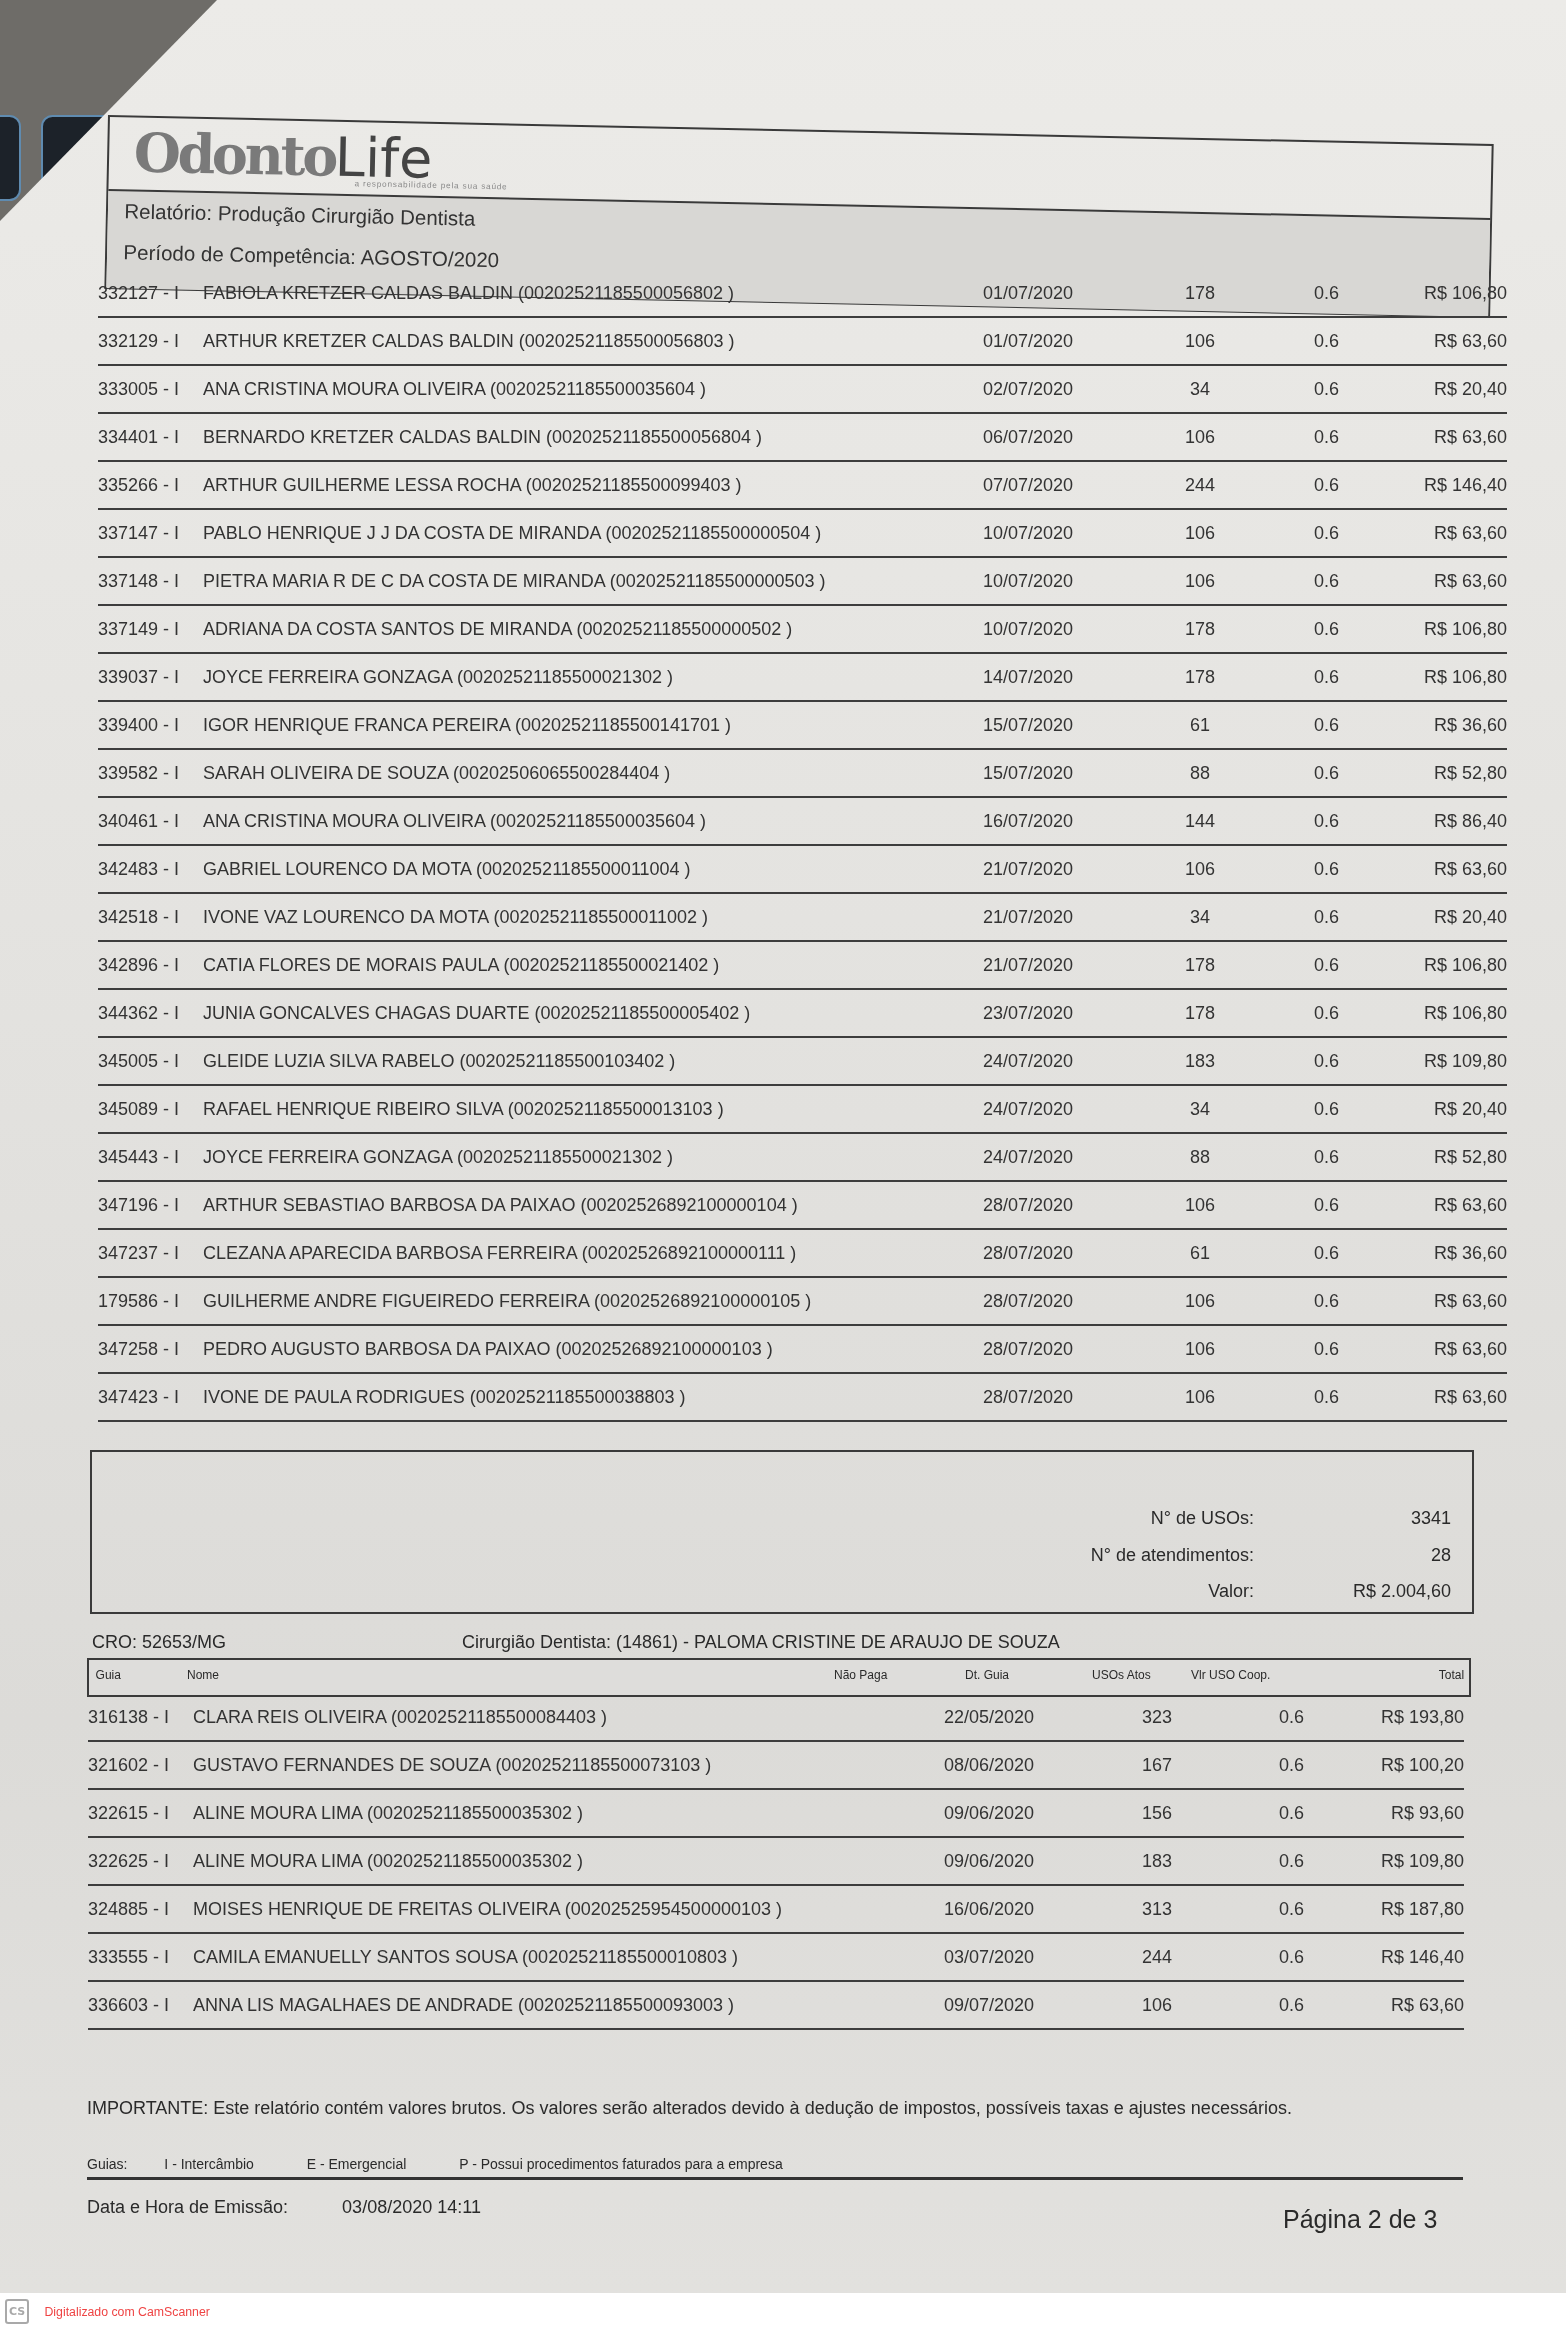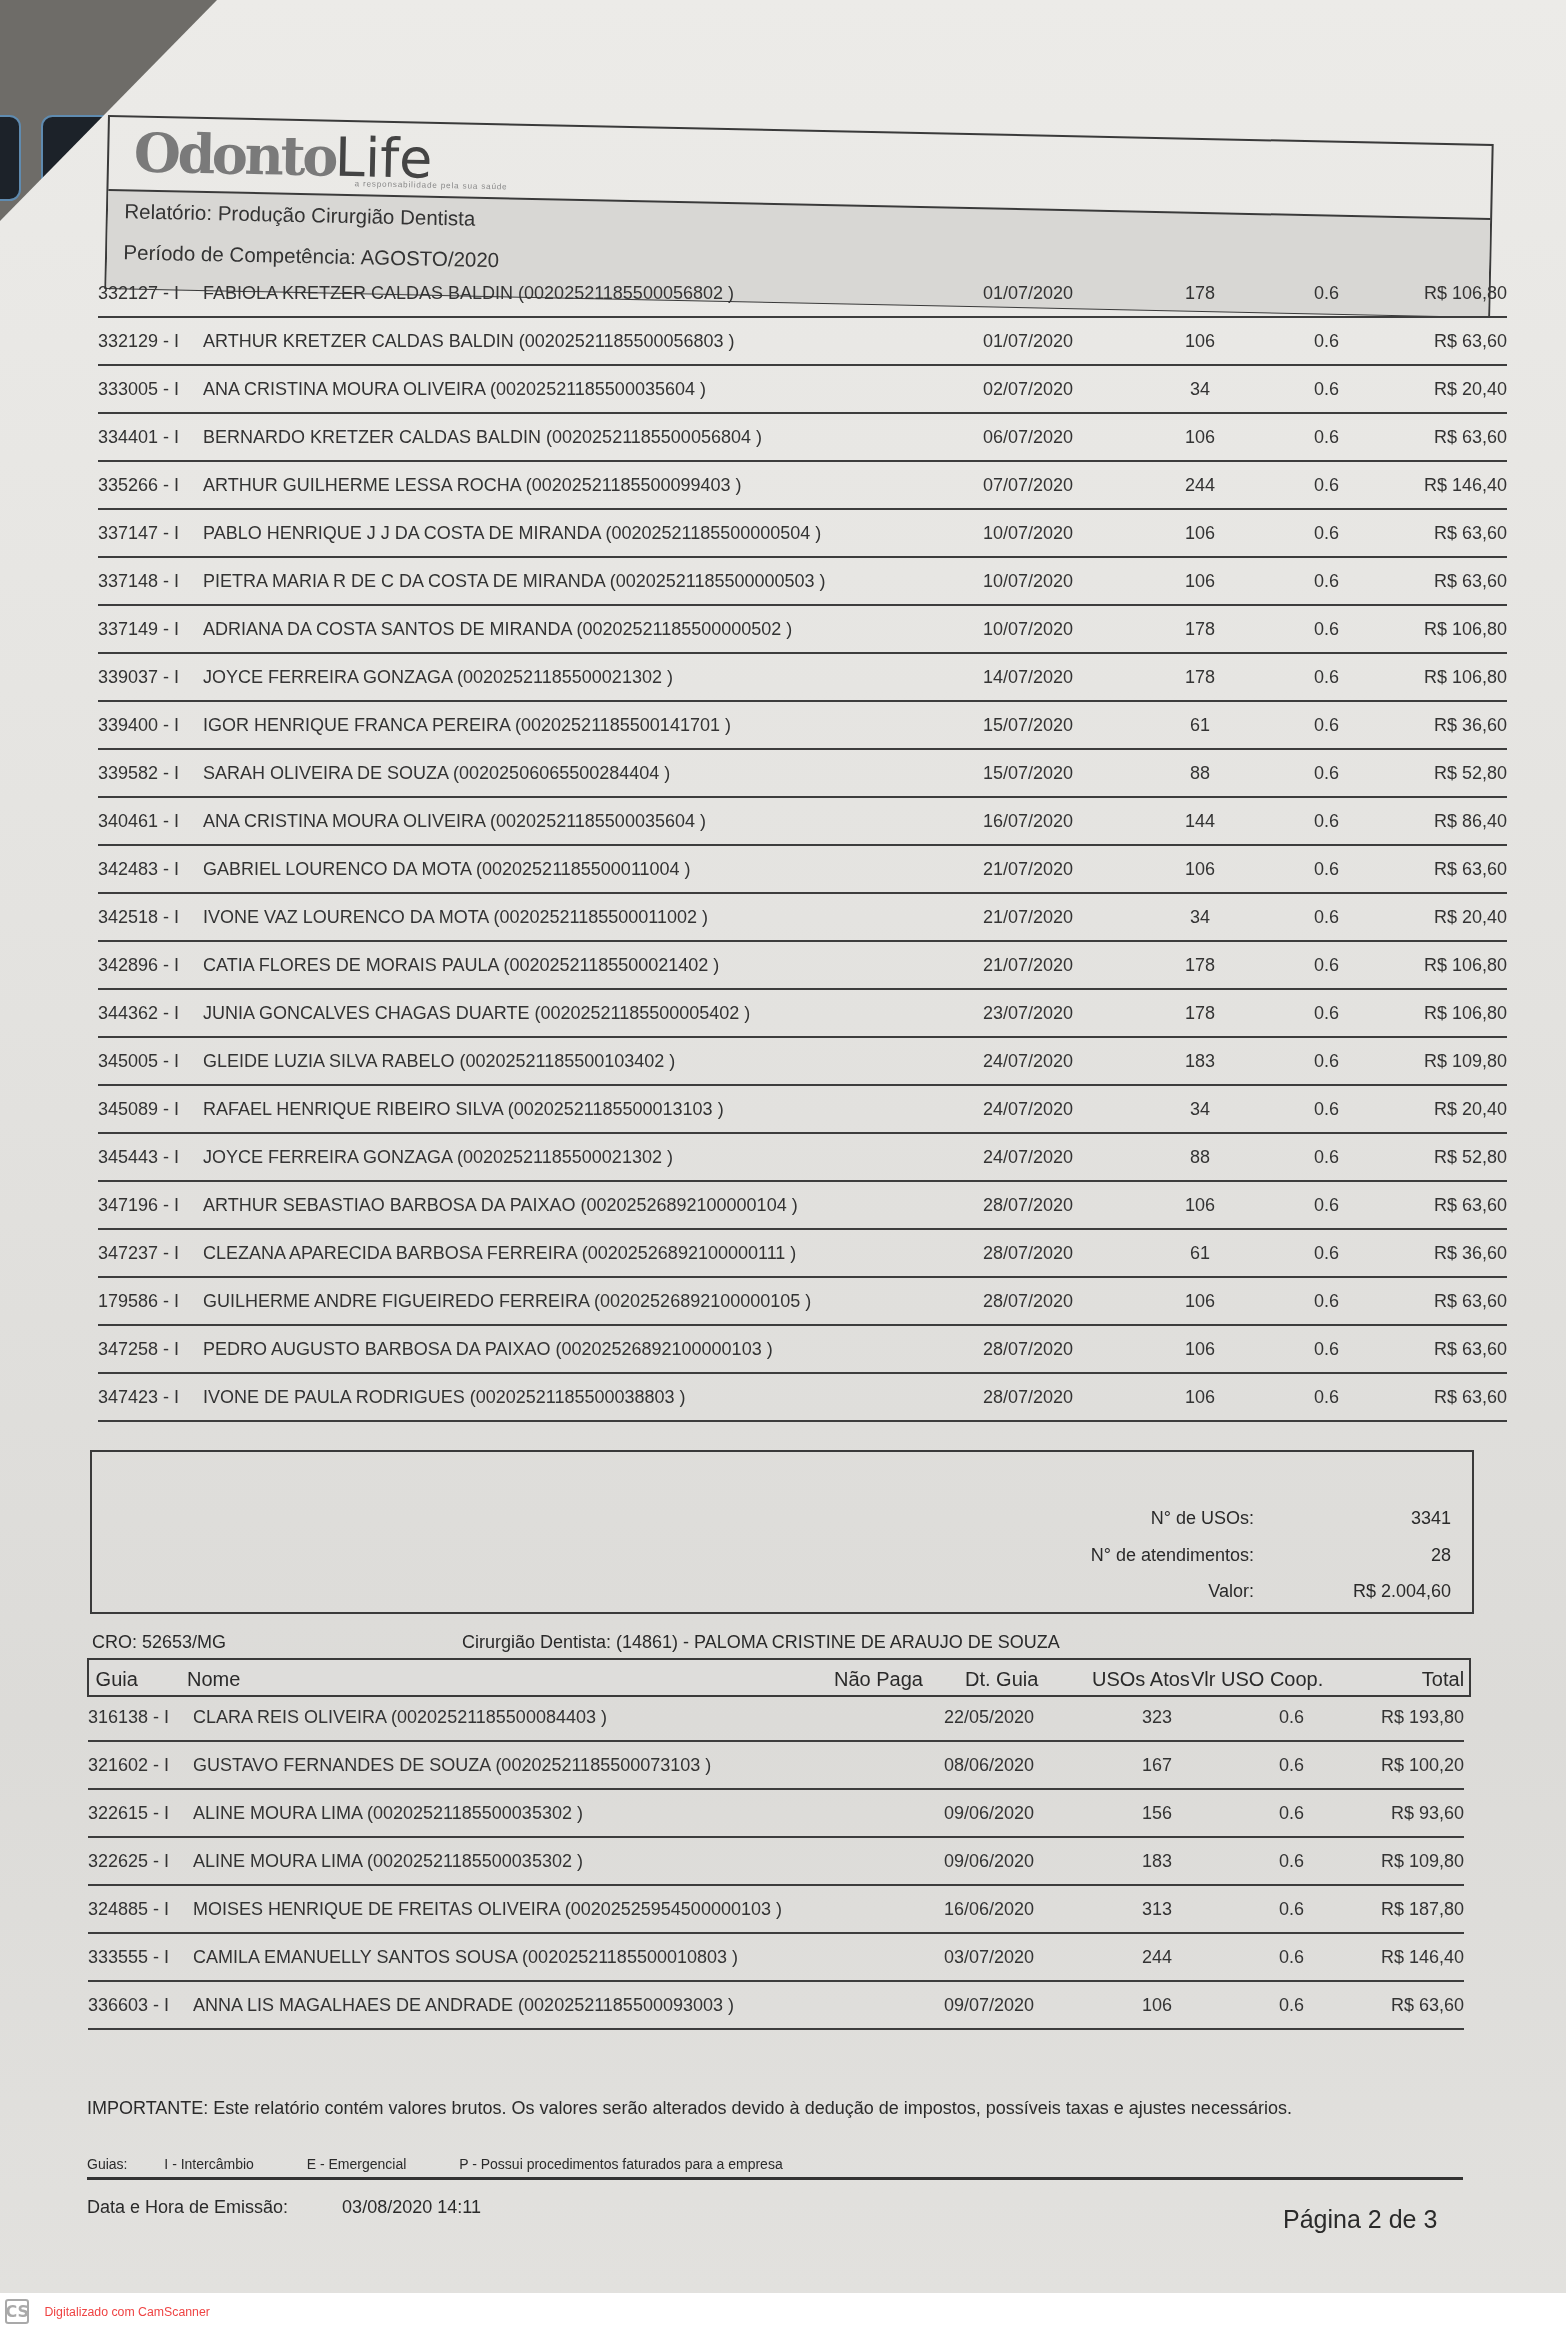--- a/index.html
+++ b/index.html
@@ -14,21 +14,21 @@
       position: absolute; left: 0; top: 0; width: 1566px; height: 2293px;
       background: linear-gradient(180deg, #ecebe8 0%, #e4e3e0 40%, #dcdbd8 75%, #e2e1de 100%);
       clip-path: polygon(217px 0, 1566px 0, 1566px 2293px, 0 2293px, 0 221px);
     }
     .scanner-bar {
       position: absolute; left: 0; top: 2293px; width: 1566px; height: 37px; background: #ffffff;
       display: flex; align-items: center;
     }
     .cs-logo {
       margin-left: 4.9px; width: 24.6px; height: 24.6px; border: 2.5px solid #a9a9a9; border-radius: 3.3px;
-      color: #a9a9a9; font-weight: bold; font-size: 16px; display: flex; align-items: center; justify-content: center;
+      color: #a9a9a9; font-weight: bold; font-size: 11px; display: flex; align-items: center; justify-content: center;
       font-family: "DejaVu Sans", sans-serif; box-sizing: border-box;
     }
     .cs-text { margin-left: 15px; font-size: 12.3px; color: #ef4444; font-family: Liberation Sans, sans-serif; }
 
     .doc { position: absolute; left: 0; top: 0; width: 1566px; transform-origin: 0 0; }
 
     .header-box {
       position: absolute; left: 108px; top: 115px; width: 1386px; height: 174px;
       border: 2.5px solid #3a3a3a; box-sizing: border-box; transform: rotate(1.2deg); transform-origin: 0 0;
     }
@@ -62,21 +62,21 @@
     .totals-head { height: 39px; background: #d3d2cf; border-bottom: 2.5px solid #3a3a3a; font-size: 19.7px; padding: 8.2px 0 0 18px; box-sizing: border-box; }
     .tot-line { position: absolute; right: 21px; font-size: 18px; display: flex; }
     .tot-line .lbl { width: 246px; text-align: right; }
     .tot-line .val { width: 197px; text-align: right; }
 
     .cro-line { position: absolute; left: 92px; top: 1632px; width: 1384px; font-size: 18px; }
     .cro-line .dentist { position: absolute; left: 370px; top: 0; }
 
     .table2-head {
       position: absolute; left: 87px; top: 1658px; width: 1384px; height: 39px;
-      border: 2.5px solid #3a3a3a; box-sizing: border-box; font-size: 20px; background: #dedddb;
+      border: 2.5px solid #3a3a3a; box-sizing: border-box; font-size: 12px; background: #dedddb;
     }
     .table2-head span { position: absolute; top: 8.2px; }
     .rows2 { position: absolute; left: 88px; top: 1694px; width: 1376px; }
     .rows2 .c-date { left: 856px; }
     .rows2 .c-usos { left: 1032px; }
     .rows2 .c-vlr { left: 1179px; }
 
     .important { position: absolute; left: 87px; top: 2097px; width: 1311px; font-size: 18px; line-height: 23px; }
     .guias-legend { position: absolute; left: 87px; top: 2156px; width: 1376px; font-size: 14px; border-bottom: 3.3px solid #333; padding-bottom: 4.9px; }
     .guias-legend span { display: inline-block; margin-right: 49px; }

